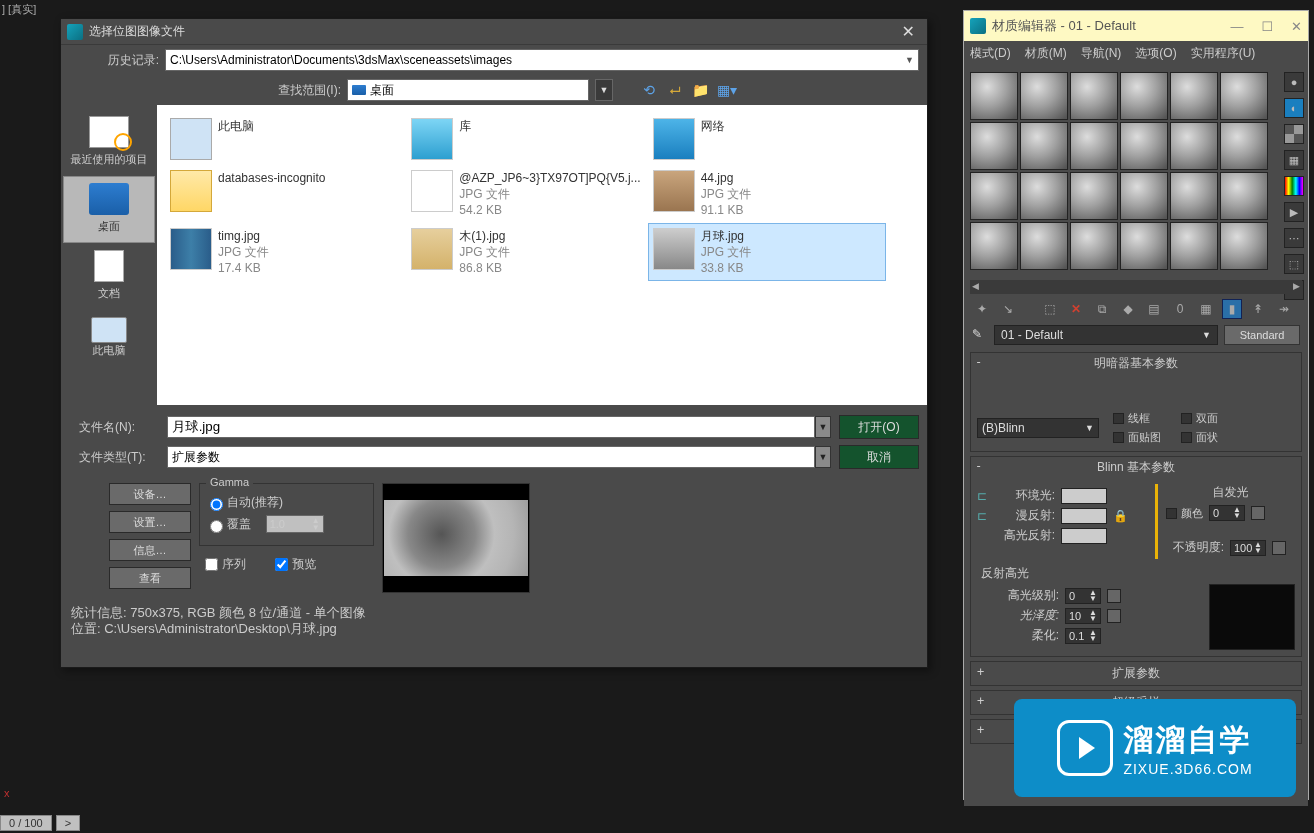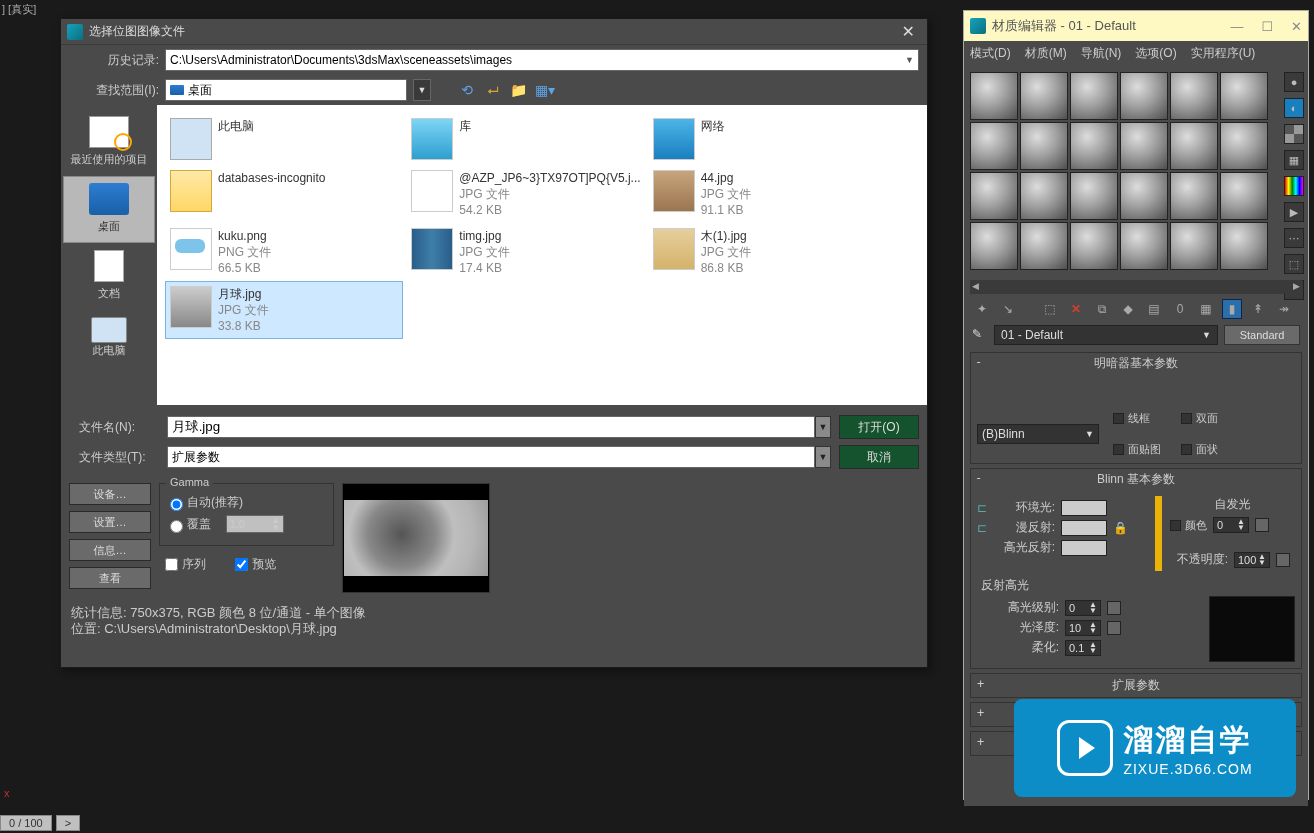--- a/index.html
+++ b/index.html
@@ -6,21 +6,21 @@
 body { background: #1a1a1a; width: 1314px; height: 833px; position: relative; overflow: hidden; font-size: 12px; color: #ccc; }
 
 
 .top-text { position: absolute; top: 2px; left: 2px; color: #aaa; font-size: 11px; }
 
 
 .file-dialog { position: absolute; left: 60px; top: 18px; width: 868px; height: 650px; background: #4a4a4a; border: 1px solid #1a1a1a; box-shadow: 3px 3px 8px rgba(0,0,0,.4); }
 .fd-title { background: #4a4a4a; height: 26px; display: flex; align-items: center; padding: 0 6px; color: #ddd; border-bottom: 1px solid #3a3a3a;}
 .fd-title-icon { width: 16px; height: 16px; background: linear-gradient(135deg,#15a3bb,#0b6f82); border-radius:2px; margin-right:6px;}
 .fd-close { margin-left: auto; font-size: 16px; color: #ddd; cursor:pointer; padding:0 6px;}
-.fd-row { display:flex; align-items:center; padding:4px 8px; gap:6px; }
+.fd-row { display:flex; align-items:center; padding:4px 8px; gap:6px;justify-content:center; }
 .fd-label { width:90px; text-align:right; color:#ccc; }
 .fd-history { flex:1; background:#fff; color:#000; height:22px; border:1px solid #666; padding:2px 4px; }
 .fd-look { width:242px; background:#fff; color:#000; height:22px; border:1px solid #666; display:flex; align-items:center; padding:0 4px; }
 .fd-look-dd { width:18px; height:22px; background:#3a3a3a; border:1px solid #666; display:flex; align-items:center; justify-content:center; color:#ddd; font-size:9px;}
 .fd-tool { width:20px; height:20px; display:flex; align-items:center; justify-content:center; color:#ddd; font-size:14px;}
 .fd-body { display:flex; }
 .fd-sidebar { width:96px; background:#4a4a4a; padding:4px 2px; }
 .fd-sb-item { text-align:center; padding:6px 4px 8px; color:#ccc; font-size:11px; cursor:pointer; border:1px solid transparent;}
 .fd-sb-item.sel { background:#b8b8b8; border:1px solid #888; color:#333;}
 .fd-sb-ico { width:40px; height:32px; margin:0 auto 4px; }
@@ -47,21 +47,21 @@
 .fd-ico.map{ background:linear-gradient(90deg,#2a5d8a,#3d7fa8,#2a5d8a);}
 .fd-ico.cart{ background:#fff; position:relative;}
 .fd-info { color:#333; font-size:12px; line-height:16px;}
 .fd-info .sub{ color:#888;}
 .fd-bottom { padding:10px 8px 4px; }
 .fd-br { display:flex; align-items:center; gap:8px; margin-bottom:6px;}
 .fd-br-label { width:90px; text-align:left; color:#ccc; padding-left:10px;}
 .fd-br-input { width:540px; background:#fff; color:#000; border:1px solid #666; height:22px; padding:0 4px;}
 .fd-br-btn { width:80px; height:24px; background:#14532d; border:1px solid #2a2a2a; color:#ddd; cursor:pointer; text-align:center; line-height:22px; margin-left:auto;}
 .fd-opts { display:flex; gap:8px; padding:4px 8px 10px; align-items:flex-start;}
-.fd-opt-btns { display:flex; flex-direction:column; gap:6px; }
+.fd-opt-btns { display:flex; flex-direction:column; gap:6px;margin-left:40px; }
 .fd-obtn { width:82px; height:22px; background:#6a6a6a; border:1px solid #2a2a2a; color:#ddd; font-size:11px; text-align:center; line-height:20px; cursor:pointer;}
 .fd-gamma { border:1px solid #333; padding:6px 10px 8px; width:175px; position:relative;}
 .fd-gamma .leg{position:absolute;top:-8px;left:6px;background:#4a4a4a;padding:0 4px;color:#ccc;font-size:11px;}
 .fd-radio{display:flex;align-items:flex-end;gap:4px;margin:4px 0;}
 .fd-radio input{margin:0;}
 .fd-spin{width:58px;background:#c0c0c0;border:1px solid #666;height:18px;padding:0 3px;font-size:11px;display:inline-flex;align-items:center;justify-content:space-between;}
 .fd-check{display:inline-flex;align-items:center;gap:4px;margin-right:26px;}
 .fd-preview{ width:148px; height:110px; background:#000; border:1px solid #333; display:flex;align-items:center;justify-content:center; }
 .fd-preview-img{ width:144px; height:76px; background:radial-gradient(circle at 40% 45%, #555 0%, #888 35%, #bfbfbf 55%, #b5b5b5 75%, #9a9a9a 100%);}
 .fd-stats{padding:2px 10px;color:#ccc;font-size:13px;line-height:16px;}
@@ -195,28 +195,20 @@
         </div>
       <div class="fd-item">
           <div class="fd-ico img"></div>
           <div class="fd-info">
             <div>44.jpg</div>
             <div class="sub">JPG 文件</div>
             <div class="sub">91.1 KB</div>
           </div>
         </div>
       <div class="fd-item">
-          <div class="fd-ico kuku"></div>
-          <div class="fd-info">
-            <div>kuku.png</div>
-            <div class="sub">PNG 文件</div>
-            <div class="sub">66.5 KB</div>
-          </div>
-        </div>
-      <div class="fd-item">
           <div class="fd-ico map"></div>
           <div class="fd-info">
             <div>timg.jpg</div>
             <div class="sub">JPG 文件</div>
             <div class="sub">17.4 KB</div>
           </div>
         </div>
       <div class="fd-item">
           <div class="fd-ico img2"></div>
           <div class="fd-info">
@@ -384,21 +376,21 @@
       <div class="mp-std">Standard</div>
     </div>
 
     <div class="mp-sec">
       <div class="mp-sec-h"><span class="pm">-</span><span>明暗器基本参数</span></div>
       <div class="mp-sec-b" style="display:flex;gap:14px;align-items:center;flex-wrap:wrap;margin-top:31px;">
         <div class="mp-shader">
             <span>(B)Blinn</span>
             <span style="font-size:9px;">▼</span>
           </div>
-        <div style="display:grid;grid-template-columns:auto auto;gap:16px 20px;">
+        <div style="display:grid;grid-template-columns:auto auto;gap:4px 20px;">
           <label class="mp-chk">
               <span class="box"></span>
               <span>线框</span>
             </label>
           <label class="mp-chk">
               <span class="box"></span>
               <span>双面</span>
             </label>
           <label class="mp-chk">
               <span class="box"></span>
@@ -427,21 +419,21 @@
                 <span class="mp-flabel">漫反射:</span>
                 <span class="mp-swatch"></span>
                 <span style="color:#d4a83a;">🔒</span>
               </div>
             <div class="mp-field">
                 <span style="width:14px;"></span>
                 <span class="mp-flabel">高光反射:</span>
                 <span class="mp-swatch"></span>
               </div>
           </div>
-          <div style="width:140px;border-left:7px solid #eab308;padding-left:8px;">
+          <div style="width:140px;border-left:3px solid #eab308;padding-left:8px;">
             <div style="color:#ccc;text-align:center;margin-bottom:4px;">自发光</div>
             <div class="mp-field">
                 <label class="mp-chk">
                   <span class="box"></span>
                   <span>颜色</span>
                 </label>
                 <div class="mp-num">
                   <span>0</span>
                   <span class="spin">▲<br>▼</span>
                 </div>
@@ -463,21 +455,21 @@
           <div style="flex:1;">
             <div class="mp-field">
                 <span class="mp-flabel" style="width:82px;">高光级别:</span>
                 <div class="mp-num">
                   <span>0</span>
                   <span class="spin">▲<br>▼</span>
                 </div>
                 <span class="mp-minisw"></span>
               </div>
             <div class="mp-field">
-                <span class="mp-flabel" style="width:82px;">光泽度:</span>
+                <span class="mp-flabel" style="width:82px;font-style:italic;">光泽度:</span>
                 <div class="mp-num">
                   <span>10</span>
                   <span class="spin">▲<br>▼</span>
                 </div>
                 <span class="mp-minisw"></span>
               </div>
             <div class="mp-field">
                 <span class="mp-flabel" style="width:82px;">柔化:</span>
                 <div class="mp-num">
                   <span>0.1</span>

